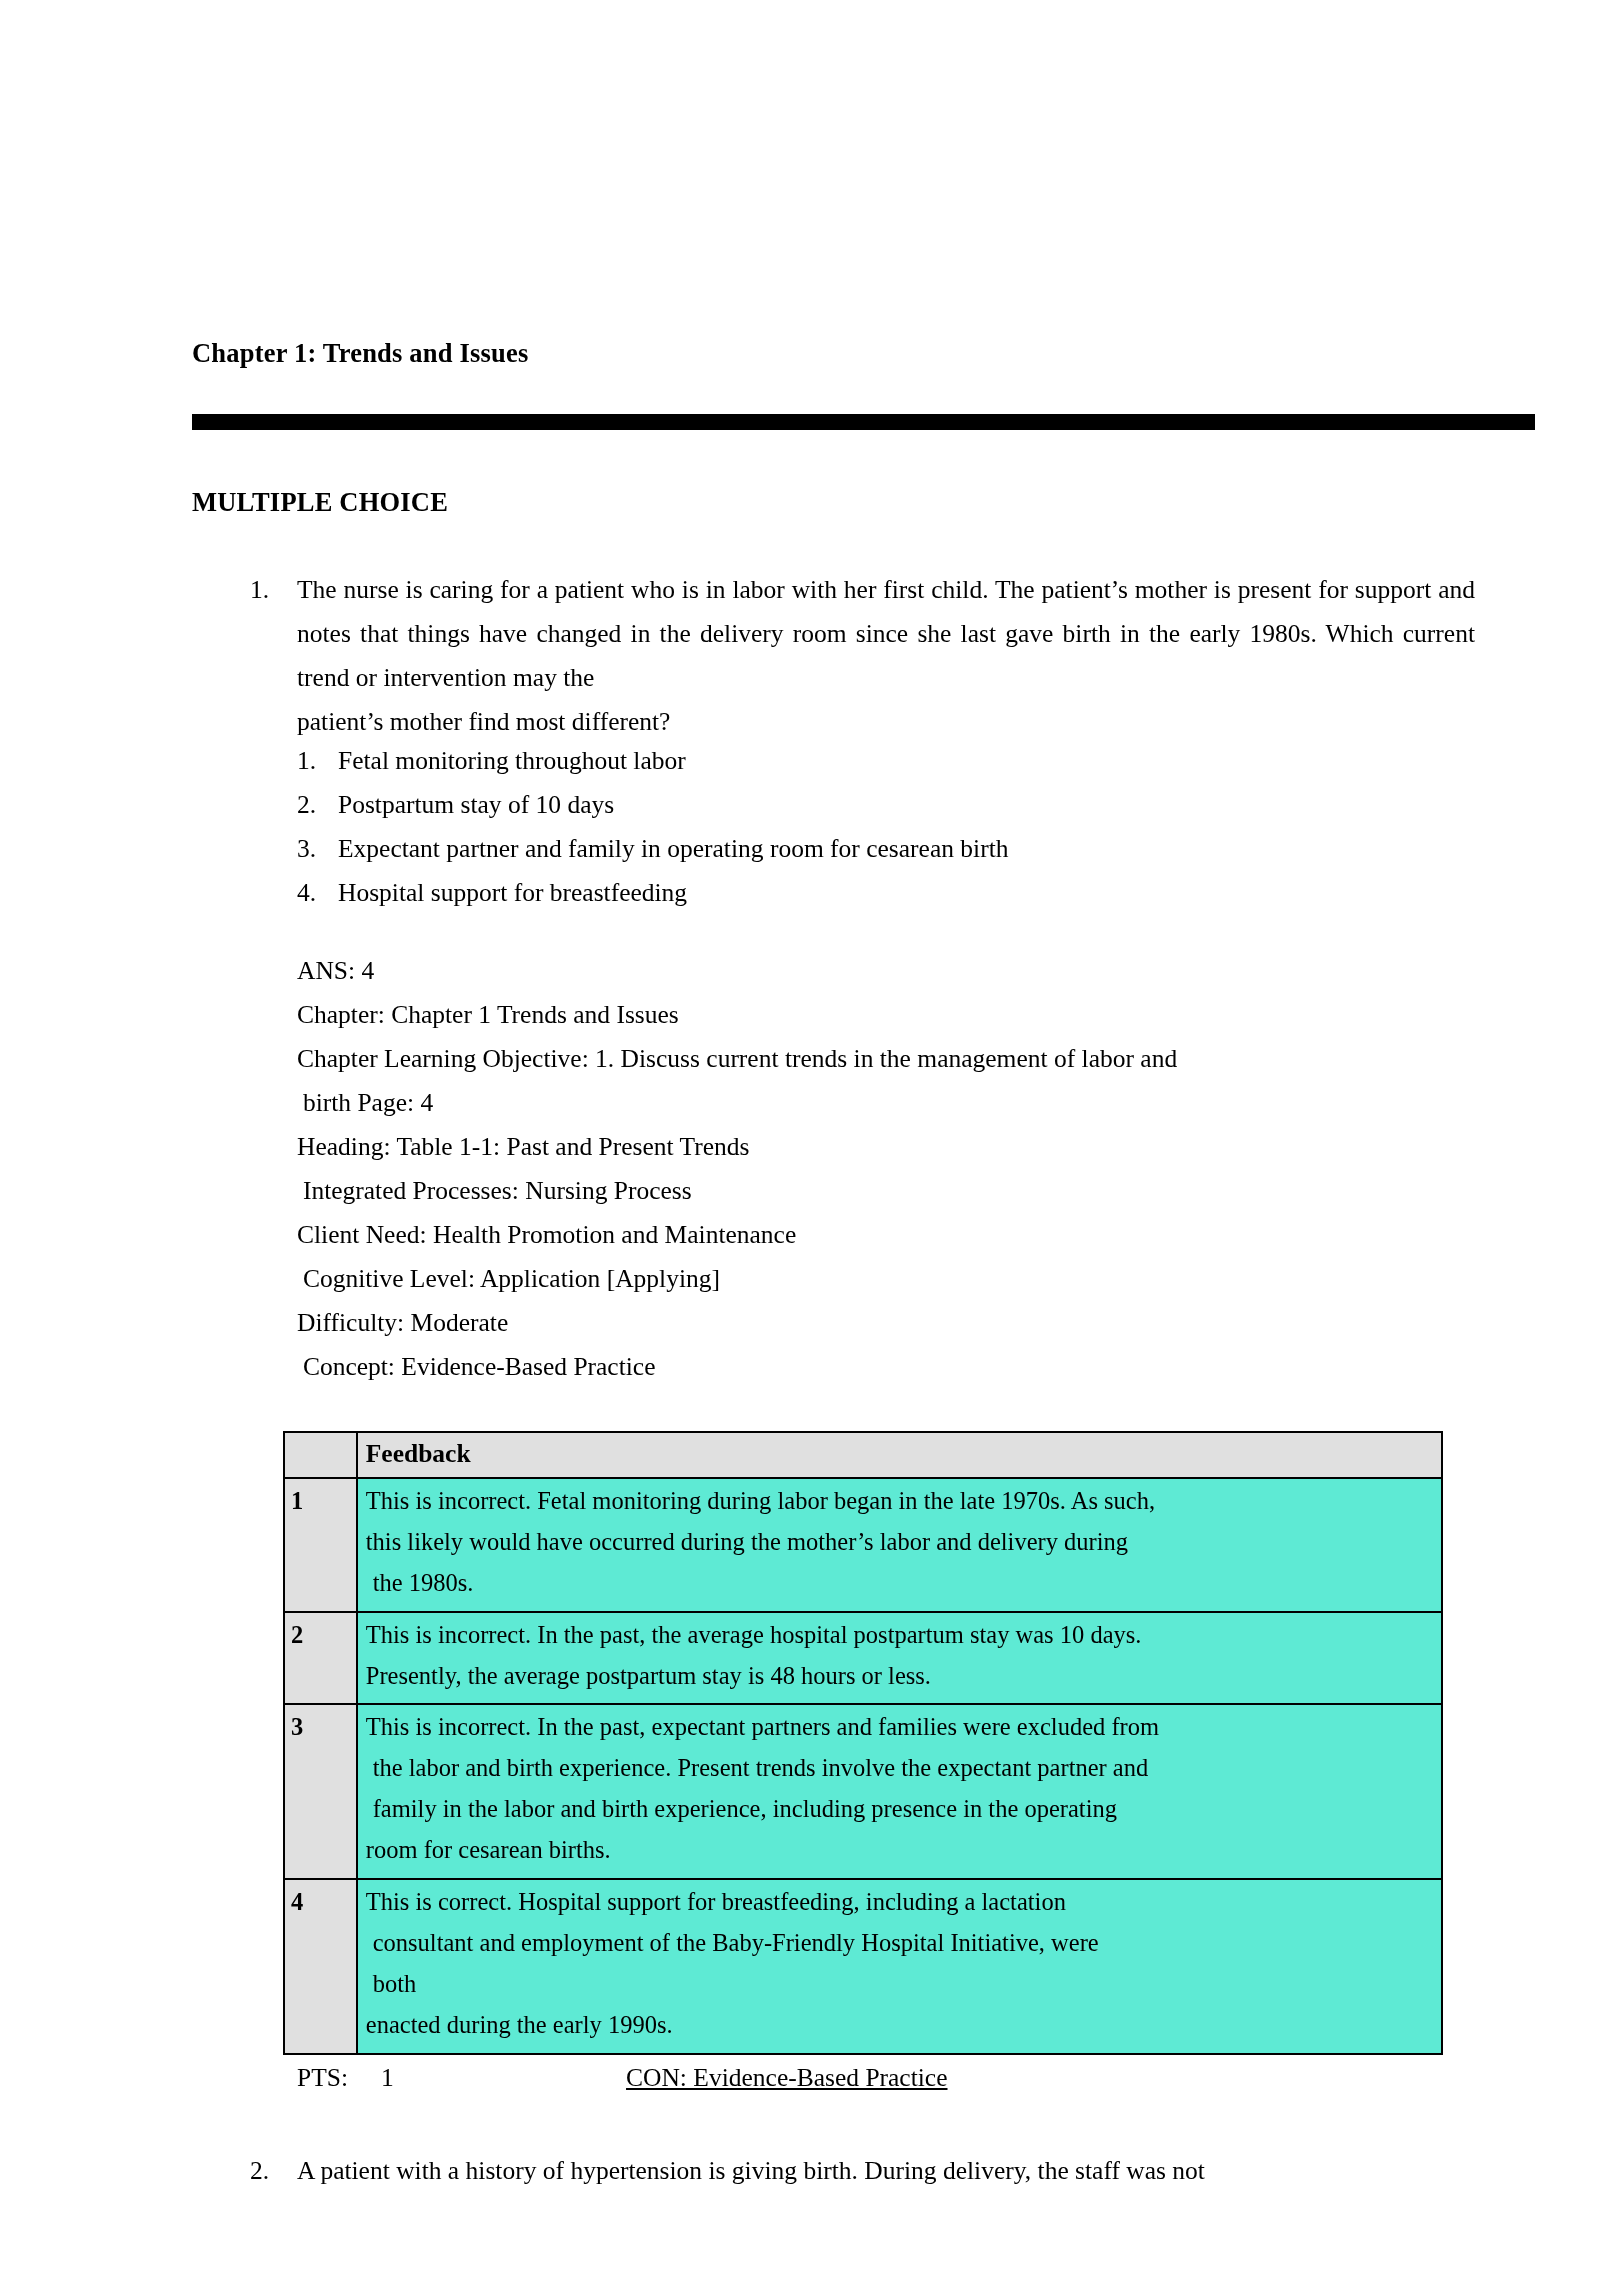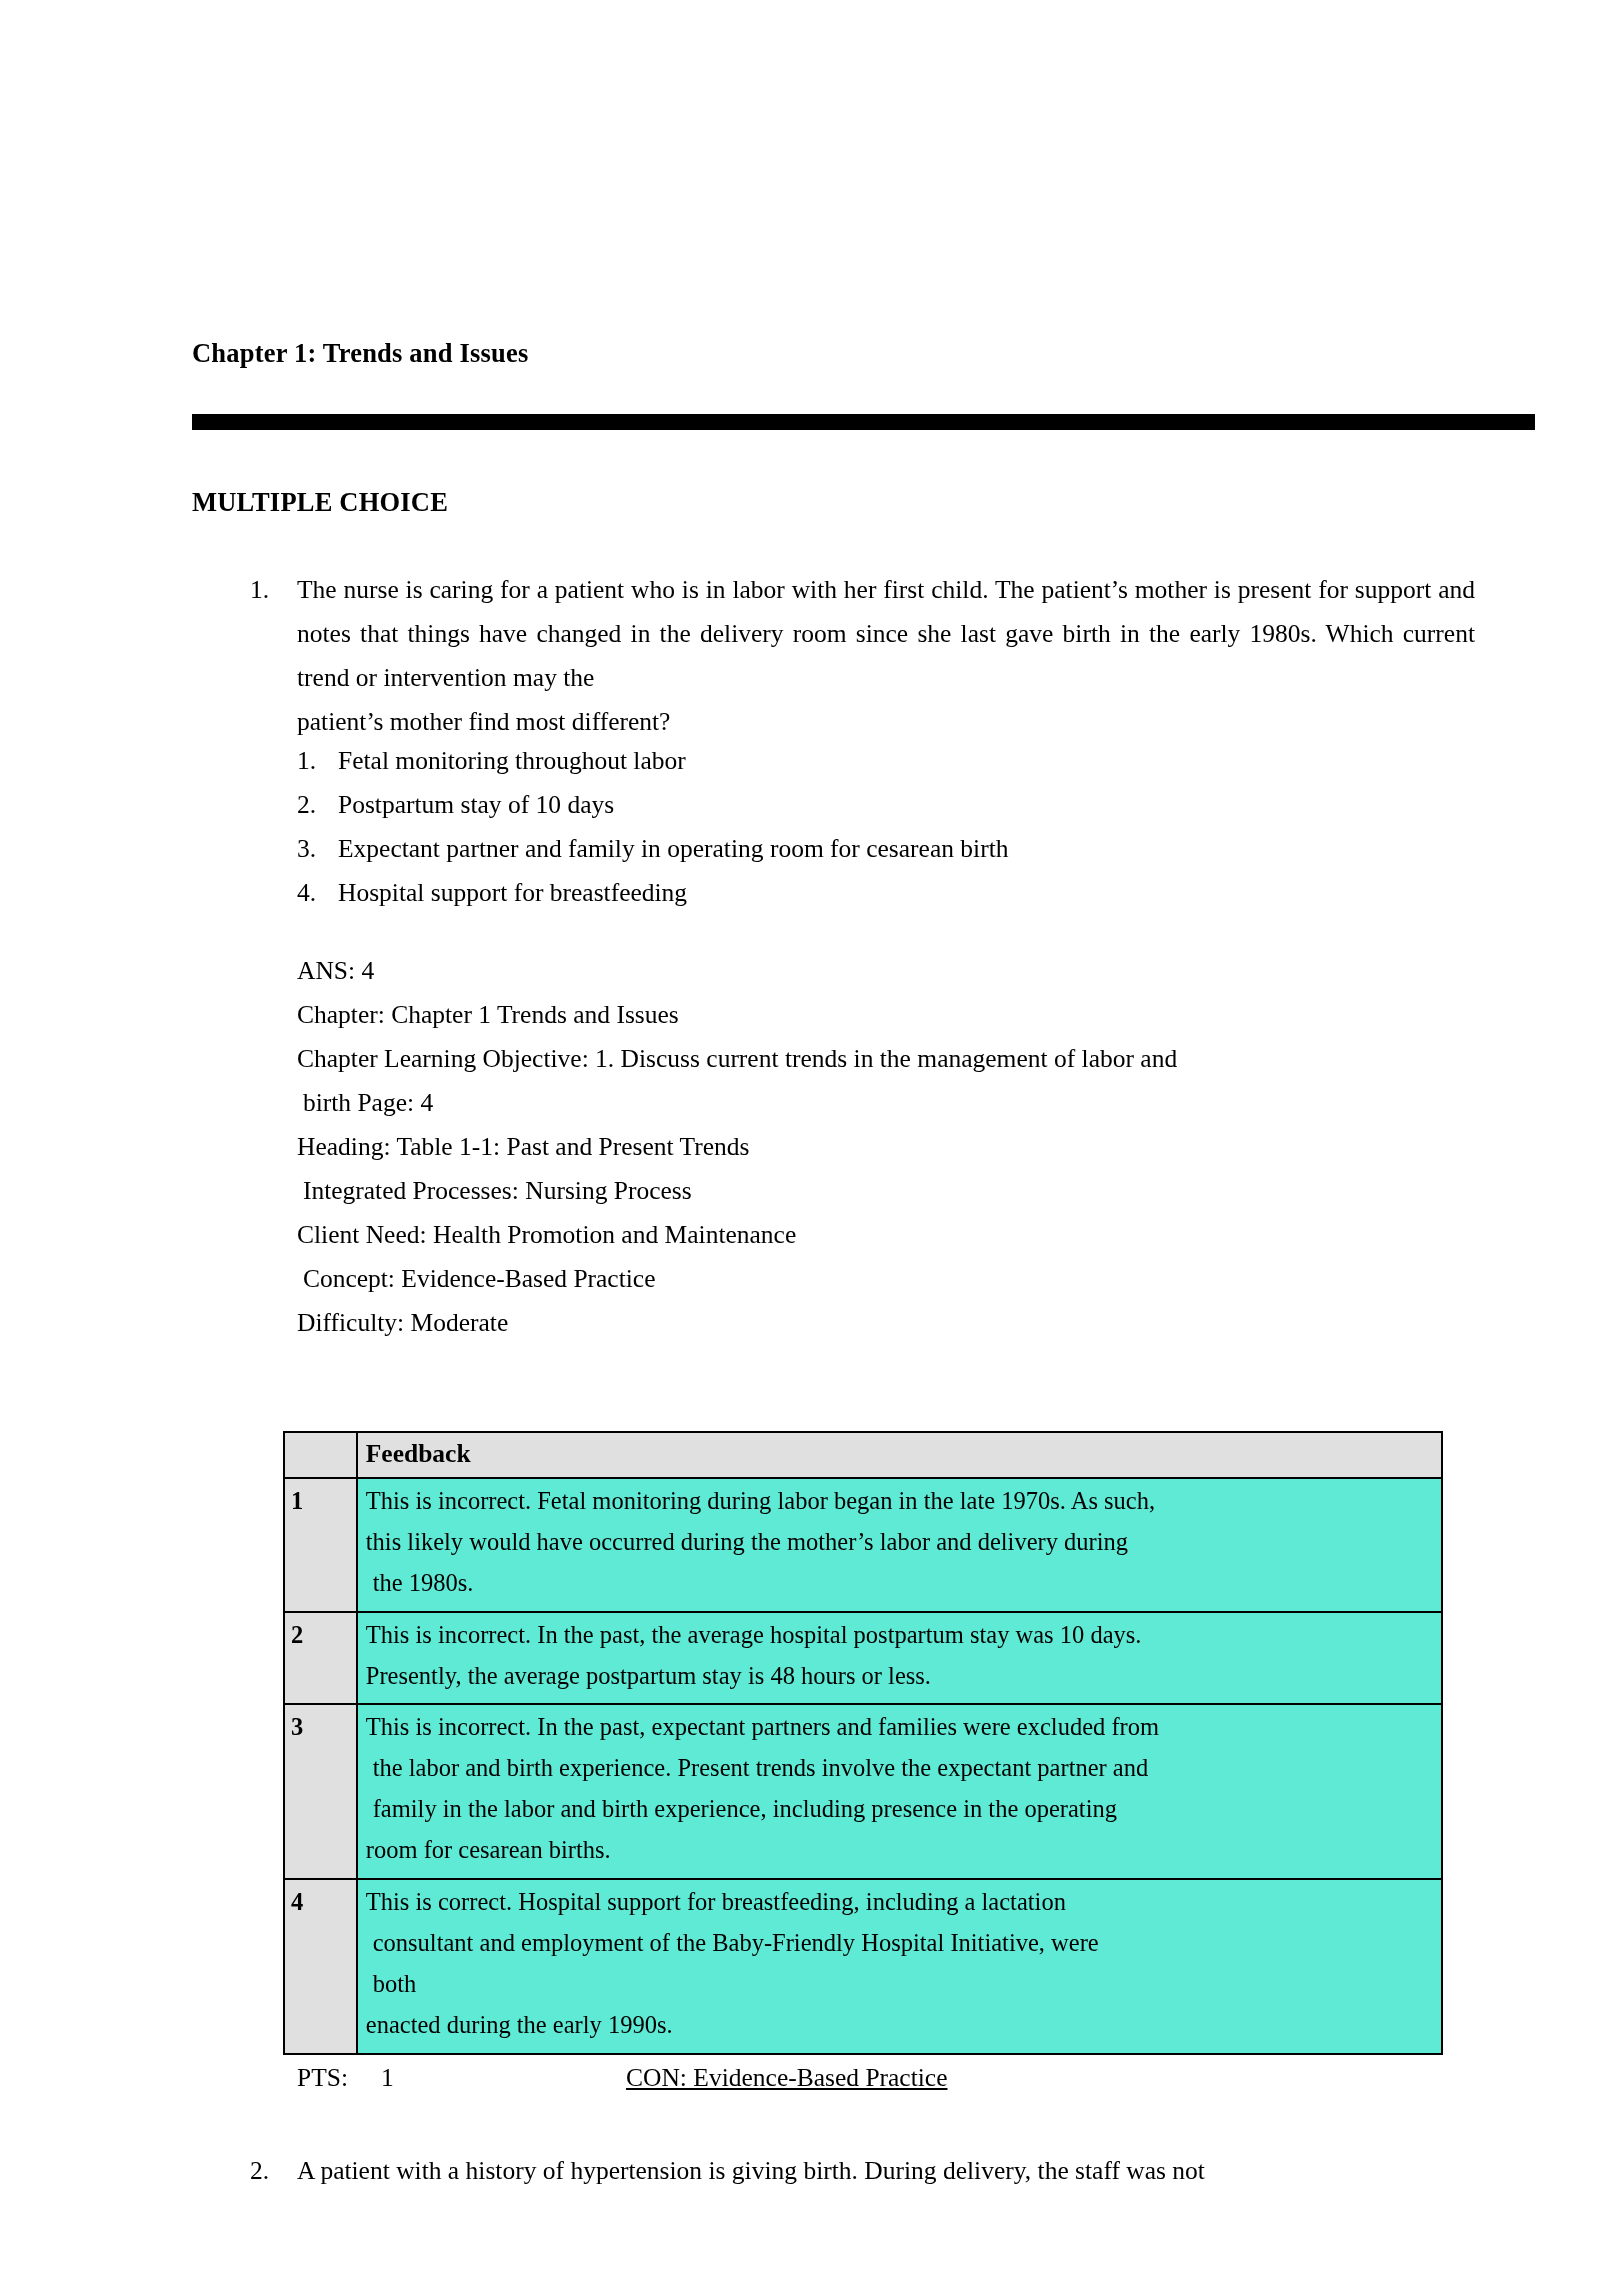--- a/index.html
+++ b/index.html
@@ -230,22 +230,23 @@
   </div>
 
   <div class="meta">
     <div class="meta-line">ANS:   4</div>
     <div class="meta-line">Chapter: Chapter 1 Trends and Issues</div>
     <div class="meta-line">Chapter Learning Objective: 1. Discuss current trends in the management of labor and</div>
     <div class="meta-line indent1">birth Page: 4</div>
     <div class="meta-line">Heading: Table 1-1: Past and Present Trends</div>
     <div class="meta-line indent1">Integrated Processes: Nursing Process</div>
     <div class="meta-line">Client Need: Health Promotion and Maintenance</div>
+    <div class="meta-line indent1">Cognitive Level: Application [Applying]</div>
+    <div class="meta-line">Difficulty: Moderate</div>
     <div class="meta-line indent1">Concept: Evidence-Based Practice</div>
-    <div class="meta-line">Difficulty: Moderate</div>
   </div>
 
   <table class="fb-table">
     <colgroup>
       <col class="c-num">
       <col>
     </colgroup>
     <thead>
       <tr>
         <th class="hdr-num"></th>

